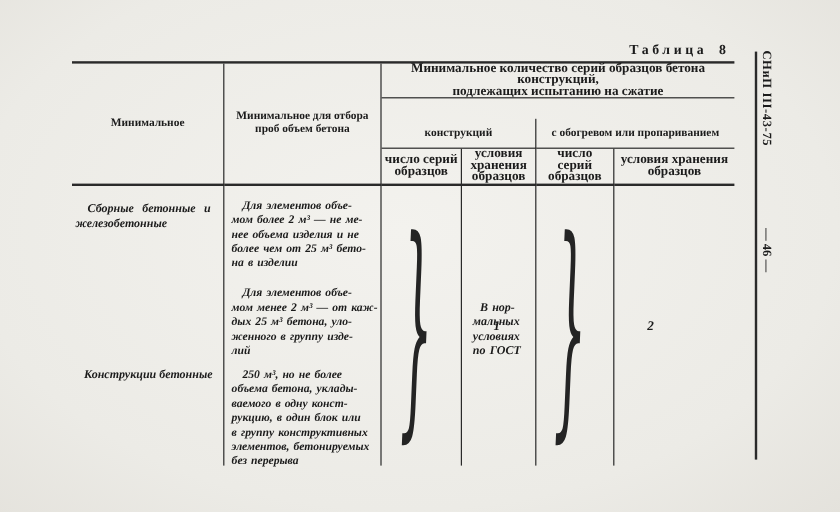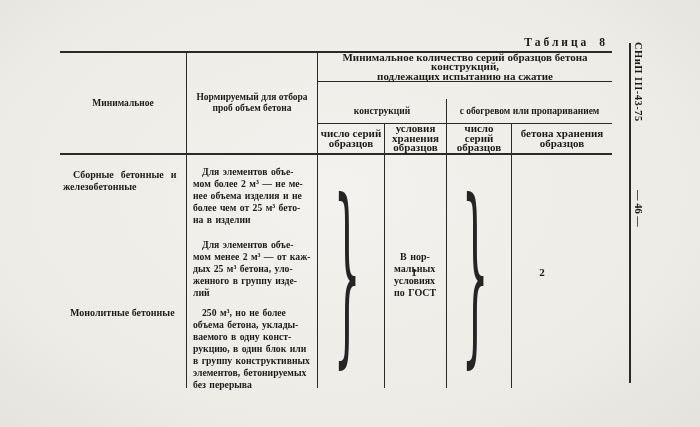--- a/index.html
+++ b/index.html
@@ -51,21 +51,21 @@
   .a-ns2{grid-area:4/5/5/6;}
   .a-st2{grid-area:4/6/5/7;}
   .a-b1{grid-area:5/1/6/2;}
   .a-b2{grid-area:5/2/6/3;}
   .a-b3{grid-area:5/3/6/4;}
   .a-b4{grid-area:5/4/6/5;}
   .a-b5{grid-area:5/5/6/6;}
   .a-b6{grid-area:5/6/6/7;}
 
   
-  .bodycell{font-weight:700;font-size:10px;line-height:12px;}
+  .bodycell{font-weight:700;font-size:10px;line-height:12px;font-style:italic;}
   .p{white-space:pre;text-indent:9px;word-spacing:1px;}
 
   .cell-labels{padding:14px 2px 0 3px;}
   .lbl1{white-space:pre;text-indent:10px;word-spacing:4.5px;}
   .lbl2{margin-top:114px;white-space:pre;text-indent:7px;}
 
   .cell-volume{padding:11px 2px 0 6px;font-size:9.7px;}
   .cell-volume .p2{margin-top:13px;}
   .cell-volume .p3{margin-top:8px;}
 
@@ -98,21 +98,21 @@
 <div class="scan">
 
   <div class="caption">Таблица 8</div>
 
   <div class="tbl">
 
     <div class="hdr hdr-big br bbh a-c1">
       <span>Минимальное</span>
     </div>
     <div class="hdr hdr-big br bbh a-c2">
-      <span>Нормируемый для отбора
+      <span>Минимальное для отбора
 проб объем бетона</span>
     </div>
     <div class="hdr bb a-min">
       <span>Минимальное количество серий образцов бетона конструкций,
 подлежащих испытанию на сжатие</span>
     </div>
     <div class="hdr hdr-big br bb a-nat">
       <span>конструкций</span>
     </div>
     <div class="hdr hdr-big bb a-heat">
@@ -125,28 +125,28 @@
     <div class="hdr br bbh a-st1">
       <span>условия
 хранения
 образцов</span>
     </div>
     <div class="hdr br bbh a-ns2">
       <span>число серий
 образцов</span>
     </div>
     <div class="hdr bbh a-st2">
-      <span>бетона хранения
+      <span>условия хранения
 образцов</span>
     </div>
 
     <div class="bodycell cell-labels br a-b1">
       <div class="lbl1">Сборные бетонные и
 железобетонные</div>
-      <div class="lbl2">Монолитные бетонные</div>
+      <div class="lbl2">Конструкции бетонные</div>
     </div>
 
     <div class="bodycell cell-volume br a-b2">
       <div class="p p1">Для элементов объе-
 мом более 2 м³ — не ме-
 нее объема изделия и не
 более чем от 25 м³ бето-
 на в изделии</div>
       <div class="p p2">Для элементов объе-
 мом менее 2 м³ — от каж-

